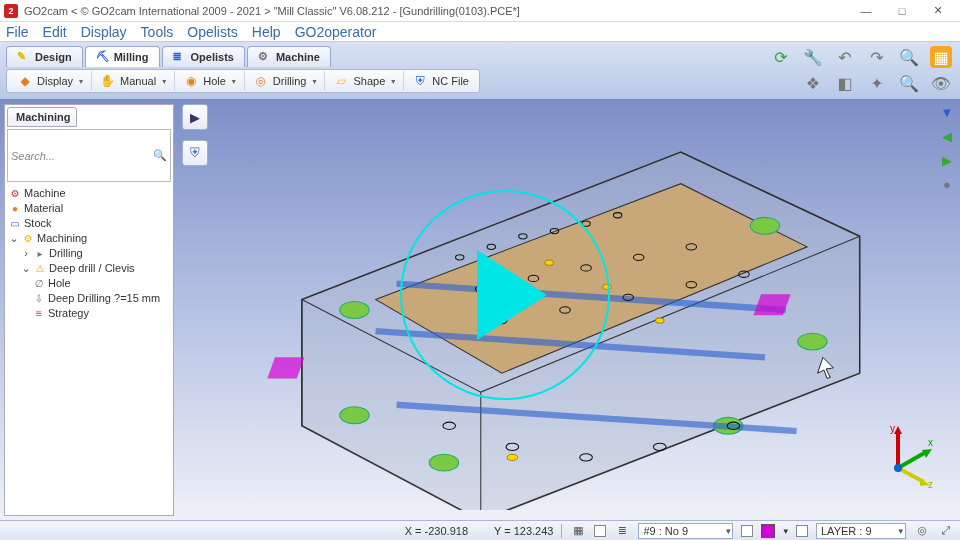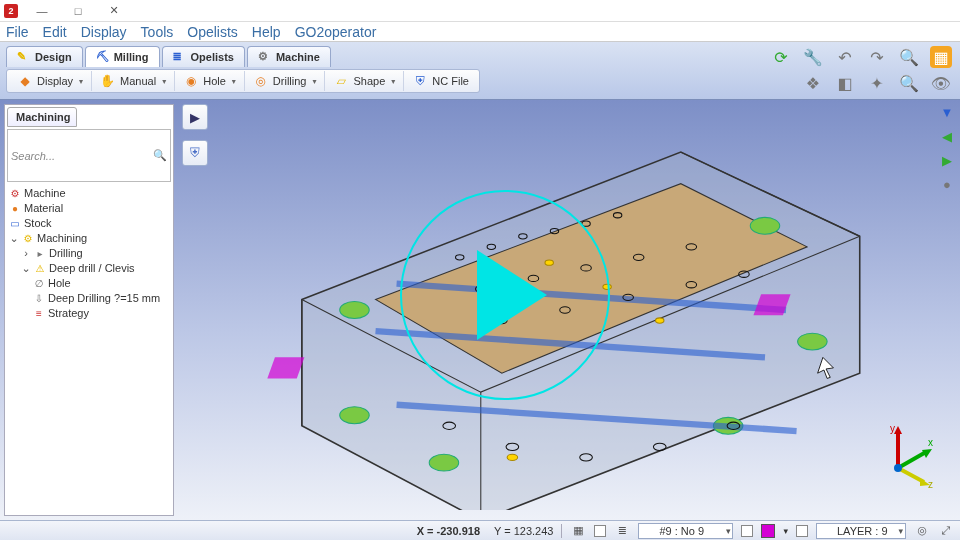--- a/index.html
+++ b/index.html
@@ -61,36 +61,37 @@
 
 
 .play-overlay { position:absolute; left:50%; top:50%; width:210px; height:210px; margin-left:-80px; margin-top:-120px; border:2px solid #00e5e5; border-radius:50%; display:flex; align-items:center; justify-content:center;}
 .play-overlay .tri { width:0; height:0; border-left:70px solid #00e5e5; border-top:45px solid transparent; border-bottom:45px solid transparent; margin-left:14px;}
 
 
 .axis { position:absolute; right:20px; bottom:30px; width:70px; height:70px;}
 
 
 .statusbar { height:20px; background:linear-gradient(#f3f5fa,#dfe5f2); border-top:1px solid #a9b6cf; display:flex; align-items:center; padding:0 6px; font-size:11px; gap:8px;}
-.statusbar .coords { margin-left:auto; margin-right:6px; color:#333;font-weight:bold;}
+.statusbar .coords { margin-left:auto; margin-right:18px; color:#333;}
 .statusbar .sb-sep { width:1px; height:14px; background:#aab;}
-.statusbar .sb-combo { border:1px solid #9aa9c6; background:#fff; padding:0 14px 0 20px; height:16px; display:flex; align-items:center; position:relative; font-size:11px;}
+.statusbar .sb-combo { border:1px solid #9aa9c6; background:#fff; padding:0 14px 0 4px; height:16px; display:flex; align-items:center; position:relative; font-size:11px;}
 .statusbar .sb-combo:after { content:"▾"; position:absolute; right:2px; font-size:9px; color:#555;}
 .statusbar .sb-chk { width:12px; height:12px; border:1px solid #888; background:#fff;}
 .statusbar .sb-swatch { width:14px; height:14px; background:#d400d4; border:1px solid #555;}
 .statusbar .sb-icon { width:16px; height:16px; display:flex;align-items:center;justify-content:center; color:#555;}
 
 
 .c-yellow{color:#e6b800;} .c-blue{color:#2a5fd1;} .c-red{color:#c33;} .c-green{color:#3a3;} .c-gray{color:#777;} .c-orange{color:#e67e22;}
 </style>
 </head>
 <body>
 
 <div class="titlebar">
   <div class="app-icon">2</div>
+  <div class="title">GO2cam &lt;  © GO2cam International 2009 - 2021 &gt;    "Mill Classic"   V6.08.212 - [Gundrilling(0103).PCE*]</div>
   <div class="win-btns">
     <div class="win-btn">—</div>
     <div class="win-btn">□</div>
     <div class="win-btn">✕</div>
   </div>
 </div>
 
 <div class="menubar">
   <span>File</span>
   <span>Edit</span>

